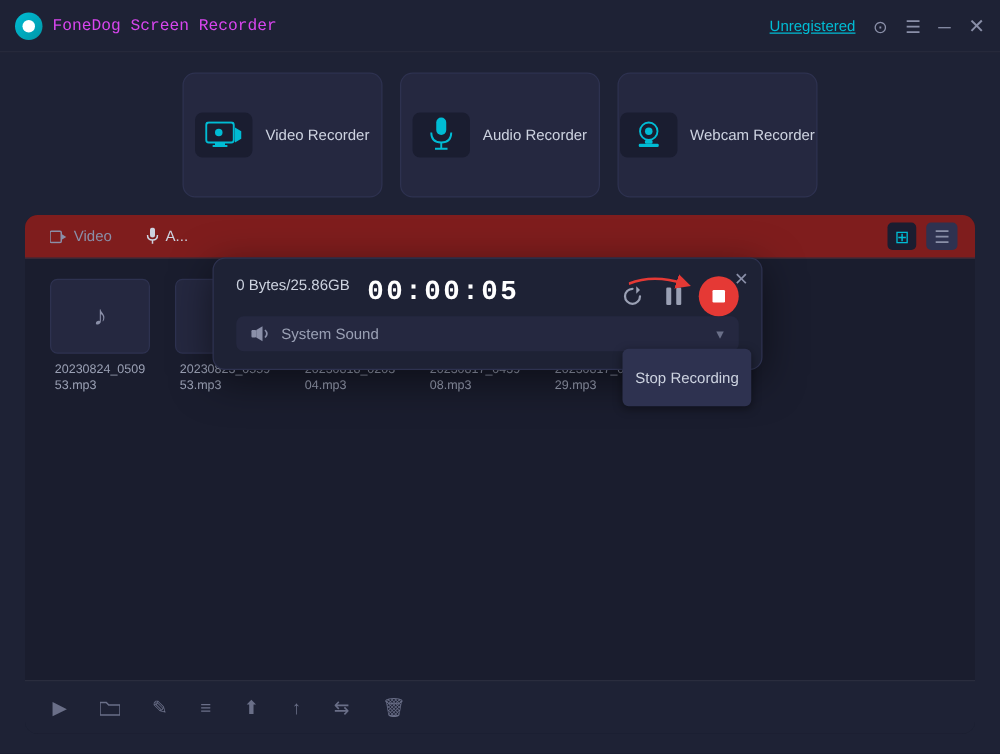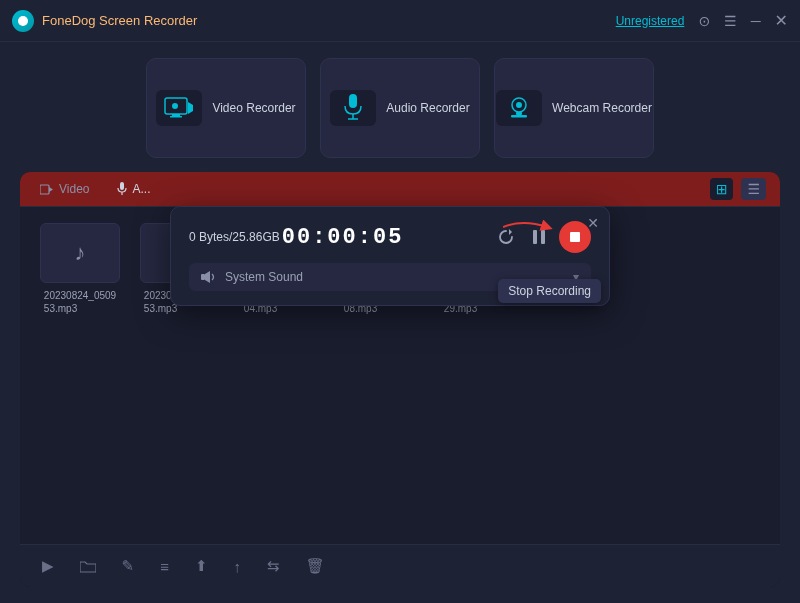--- a/index.html
+++ b/index.html
@@ -34,23 +34,24 @@
       margin-right: 8px;
       flex-shrink: 0;
     }
     .title-bar-logo-inner {
       width: 10px;
       height: 10px;
       background: white;
       border-radius: 50%;
     }
     .title-bar-title {
-      color: #fdba74;
+      color: #d946ef;
       font-size: 13px;
       flex: 1;
+      font-family: Liberation Mono, monospace;
     }
     .title-bar-actions {
       display: flex;
       align-items: center;
       gap: 14px;
     }
     .unregistered-link {
       color: #00bcd4;
       font-size: 12px;
       text-decoration: underline;
@@ -235,22 +236,21 @@
       top: 8px;
       right: 10px;
       background: none;
       border: none;
       color: #8a8fa8;
       font-size: 14px;
       cursor: pointer;
     }
     .popup-row {
       display: flex;
-      align-items: center;
-      gap: 2px;
+      gap: 14px;
     }
     .popup-storage {
       color: #cdd3e0;
       font-size: 12px;
       white-space: nowrap;
     }
     .popup-timer {
       color: #ffffff;
       font-size: 22px;
       font-weight: bold;
@@ -283,21 +283,20 @@
       display: flex;
       align-items: center;
       justify-content: center;
       color: white;
       font-size: 14px;
       position: relative;
     }
 
     
     .system-sound-row {
-      margin-top: 10px;
       display: flex;
       align-items: center;
       background: #252840;
       border-radius: 6px;
       padding: 7px 12px;
     }
     .system-sound-icon {
       color: #8a8fa8;
       font-size: 13px;
       margin-right: 8px;
@@ -311,21 +310,21 @@
       color: #6a6f88;
       font-size: 12px;
     }
 
     
     .tooltip-popup {
       position: absolute;
       background: #2e3250;
       color: #cdd3e0;
       font-size: 12px;
-      padding: 5px 10px;
+      padding: 16px 10px;
       border-radius: 5px;
       white-space: nowrap;
       top: 58px;
       right: -10px;
       z-index: 200;
       box-shadow: 0 2px 8px rgba(0,0,0,0.4);
     }
 
     
     svg { display: block; }

